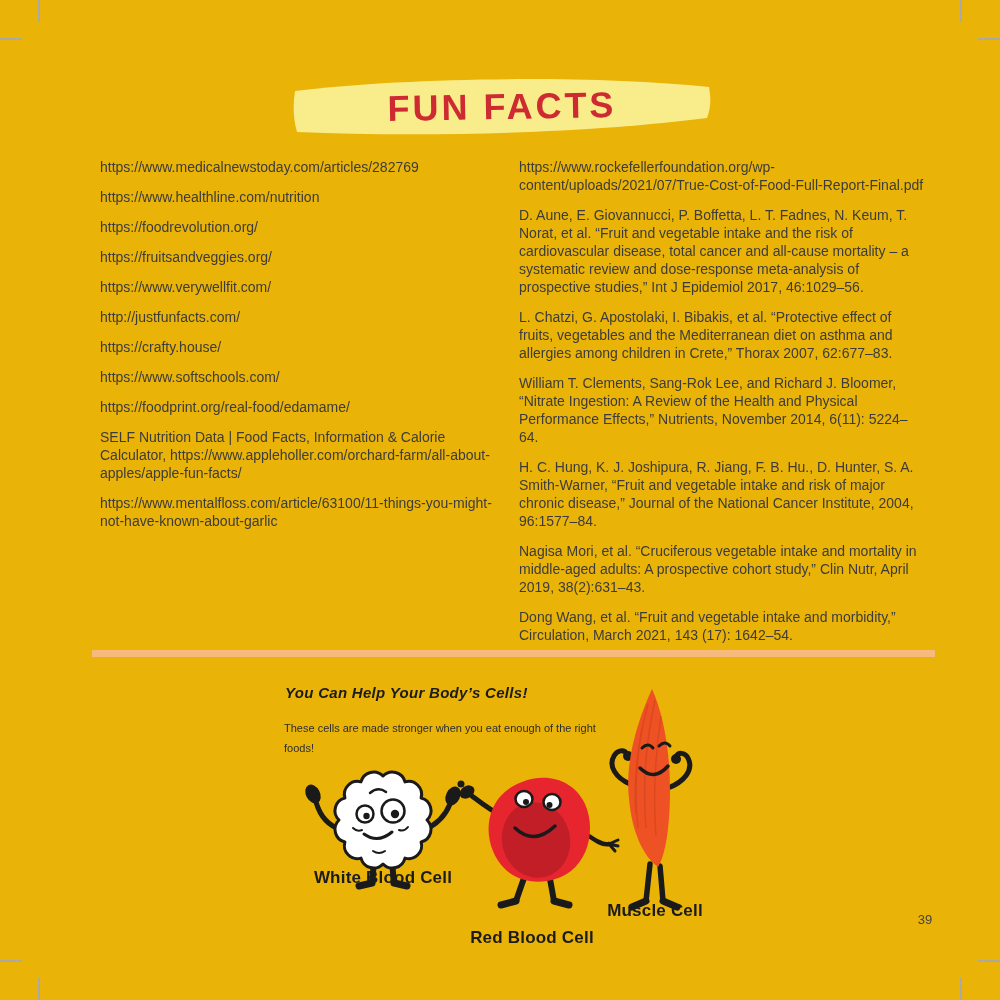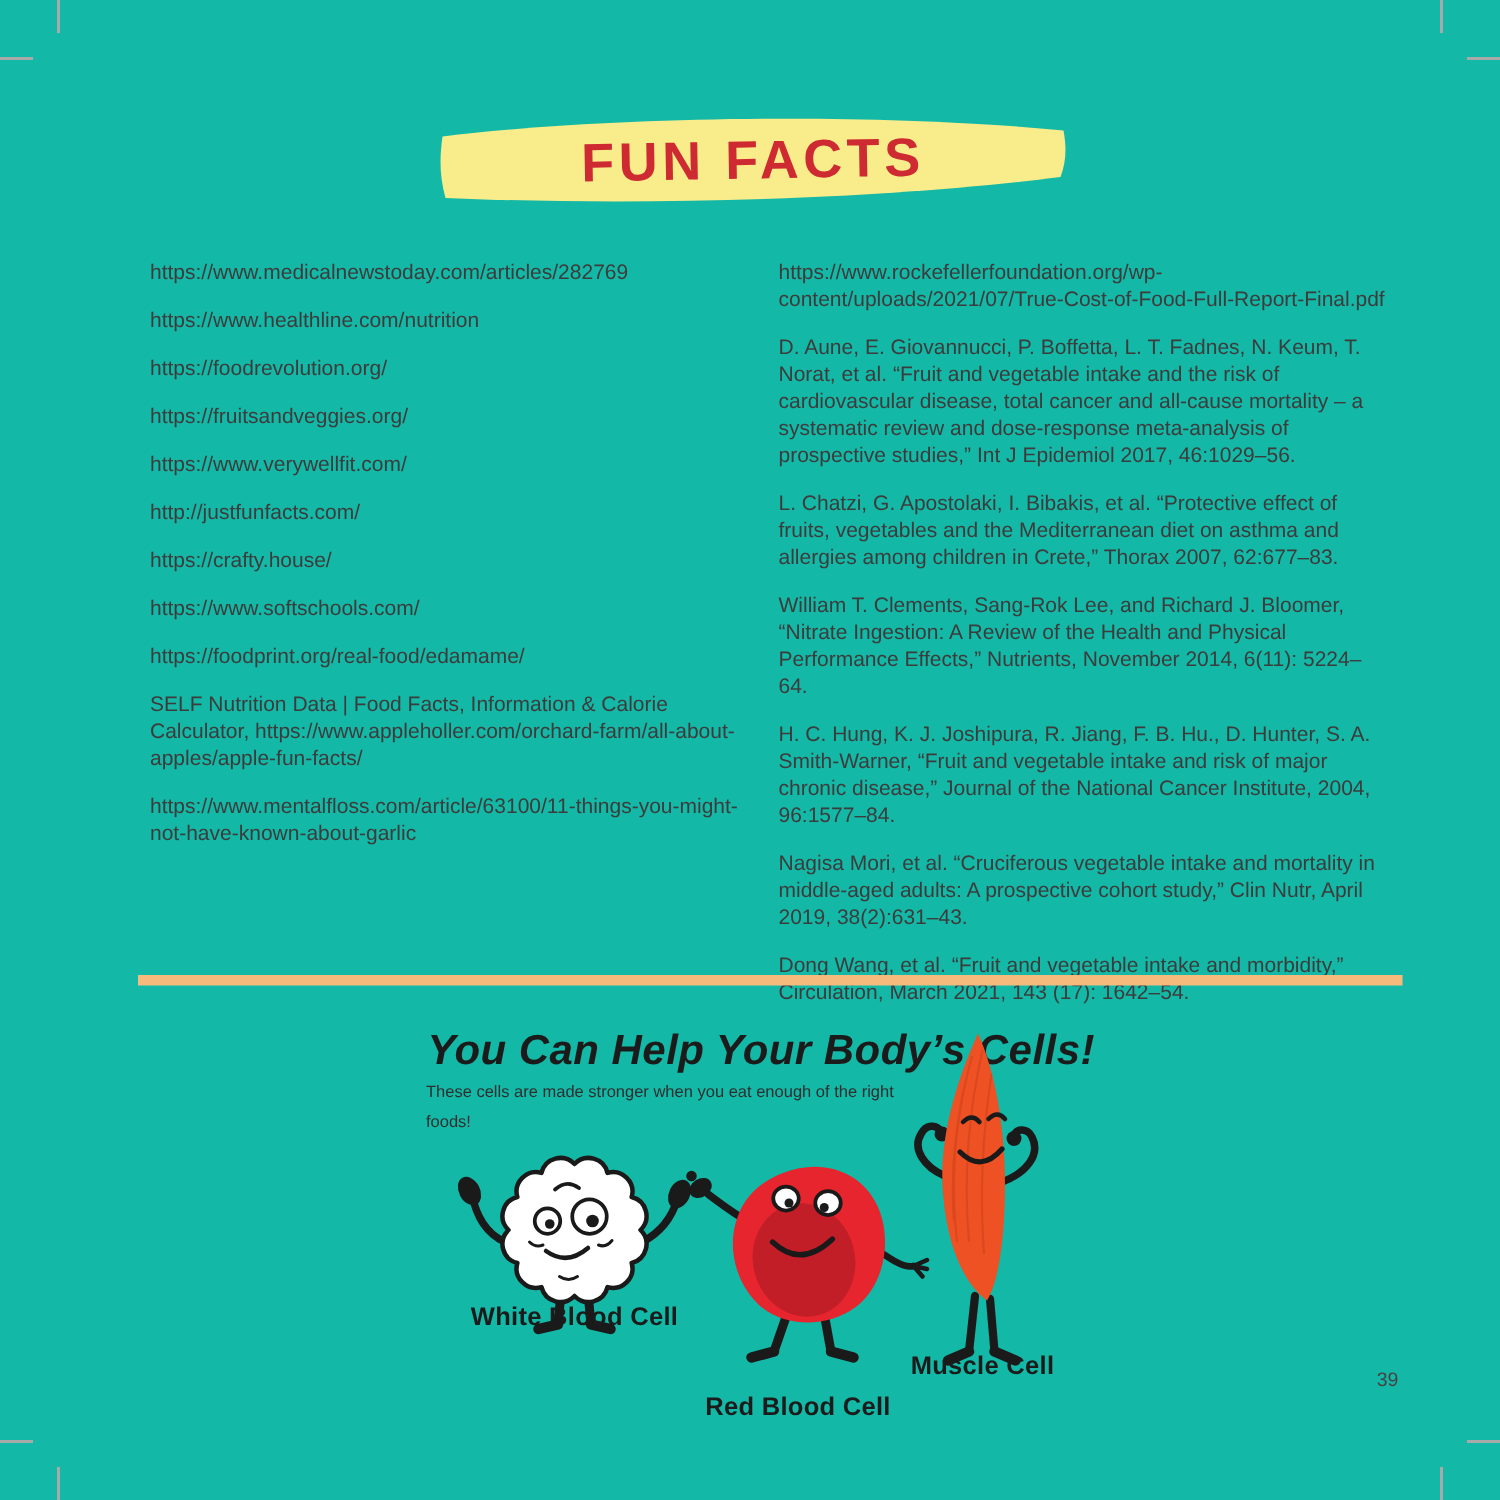--- a/index.html
+++ b/index.html
@@ -1,29 +1,29 @@
 <!DOCTYPE html>
 <html><head>
 <meta charset="utf-8">
 <style>
   html,body { margin:0; padding:0; background:#ffffff; }
   .page {
-    position:relative; width:1000px; height:1000px; background:#14b8a6;
+    position:relative; width:1000px; height:1000px; background:#eab308;
     font-family:"Liberation Sans", sans-serif; color:#3a3a3a; overflow:hidden;
   }
   .crop { position:absolute; background:#a9a9a9; }
   .banner { position:absolute; left:288px; top:74px; width:428px; height:68px; }
   .col { position:absolute; top:158px; font-size:14px; line-height:18px; color:#3c3c3c;
          overflow-wrap:break-word; }
-  .col p { margin:14px 0 12px 0; }
+  .col p { margin:0 0 12px 0; }
   .col-left  { left:100px; width:392px; }
   .col-right { left:519px; width:408px; }
   .divider { position:absolute; left:92px; top:650px; width:843px; height:7px; background:#f6ba7d; }
   .cells-heading {
-    position:absolute; left:285px; top:684px; font-size:28px; font-weight:bold;
+    position:absolute; left:285px; top:684px; font-size:15px; font-weight:bold;
     font-style:italic; color:#1b1b1b; white-space:nowrap; letter-spacing:0.3px;
   }
   .cells-subtext {
     position:absolute; left:284px; top:718px; width:318px; font-size:11px;
     line-height:20px; color:#2e2e2e;
   }
   .cell-figure { position:absolute; }
   .cell-label {
     position:absolute; font-size:17px; font-weight:bold; color:#1b1b1b;
     text-align:center; letter-spacing:0.2px; white-space:nowrap;

